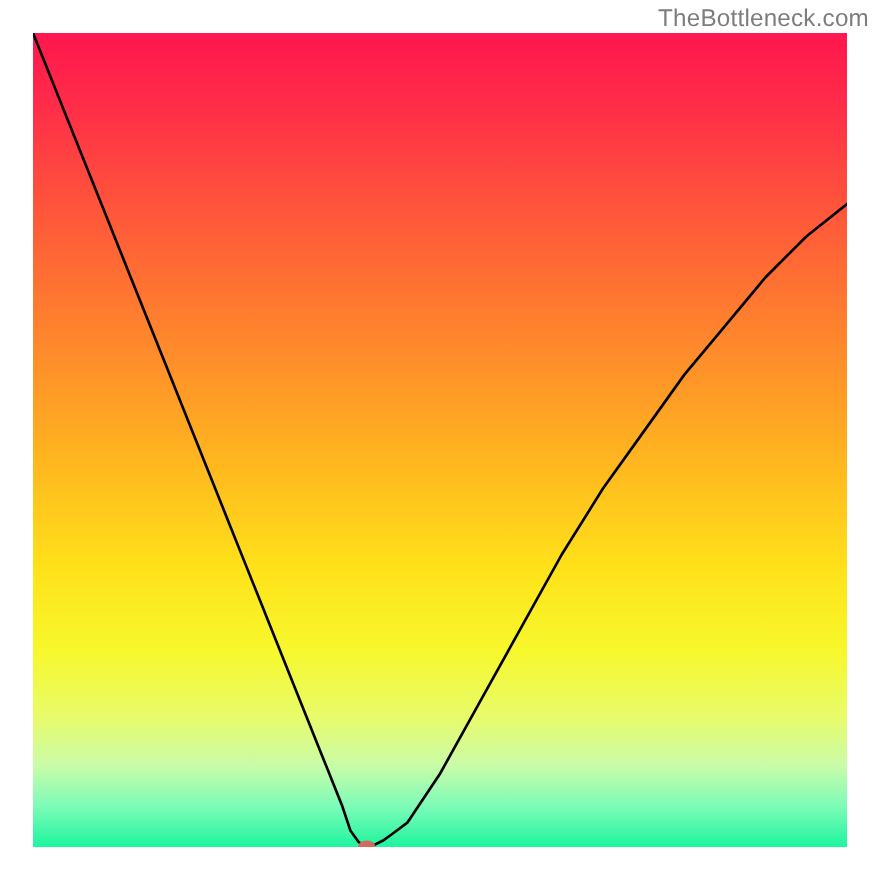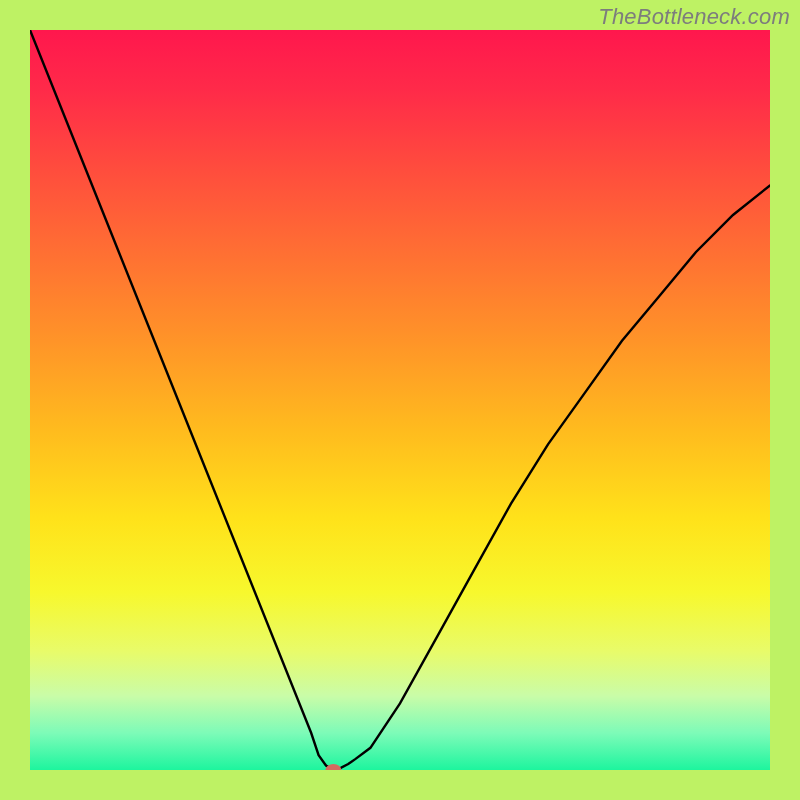--- a/index.html
+++ b/index.html
@@ -8,22 +8,21 @@
     width: 800px;
     height: 800px;
     background: #000;
     overflow: hidden;
     font-family: Arial, Helvetica, sans-serif;
   }
   .outer {
     position: relative;
     width: 800px;
     height: 800px;
-    background: #bef264;
-    font-style: italic;
+    background: #ffffff;
   }
   .plot {
     position: absolute;
     left: 30px;
     top: 30px;
     width: 740px;
     height: 740px;
     
     background: linear-gradient(
       to bottom,

